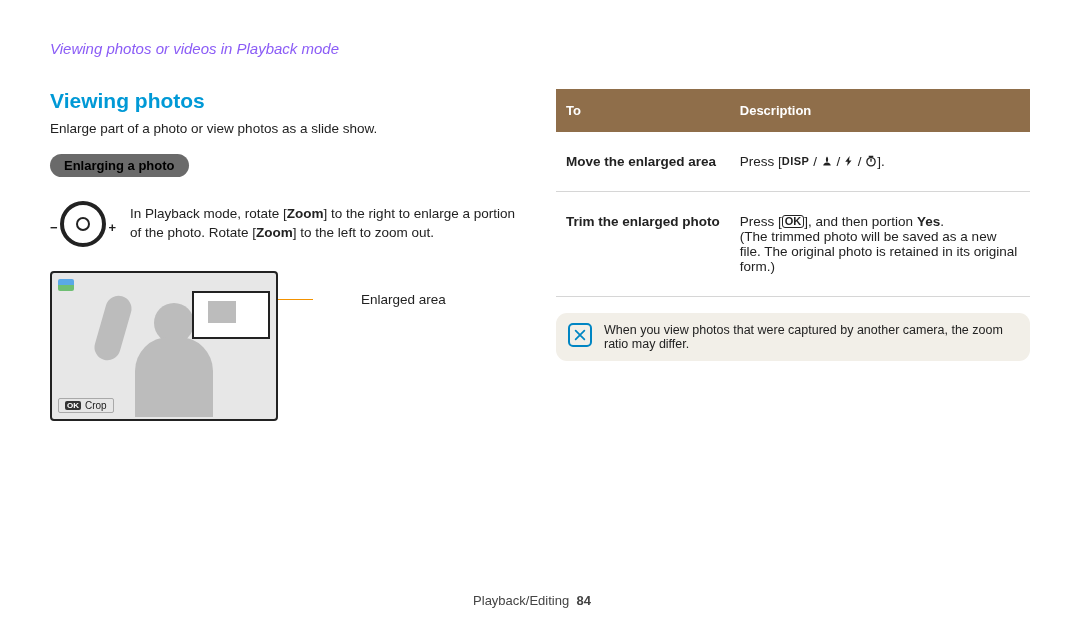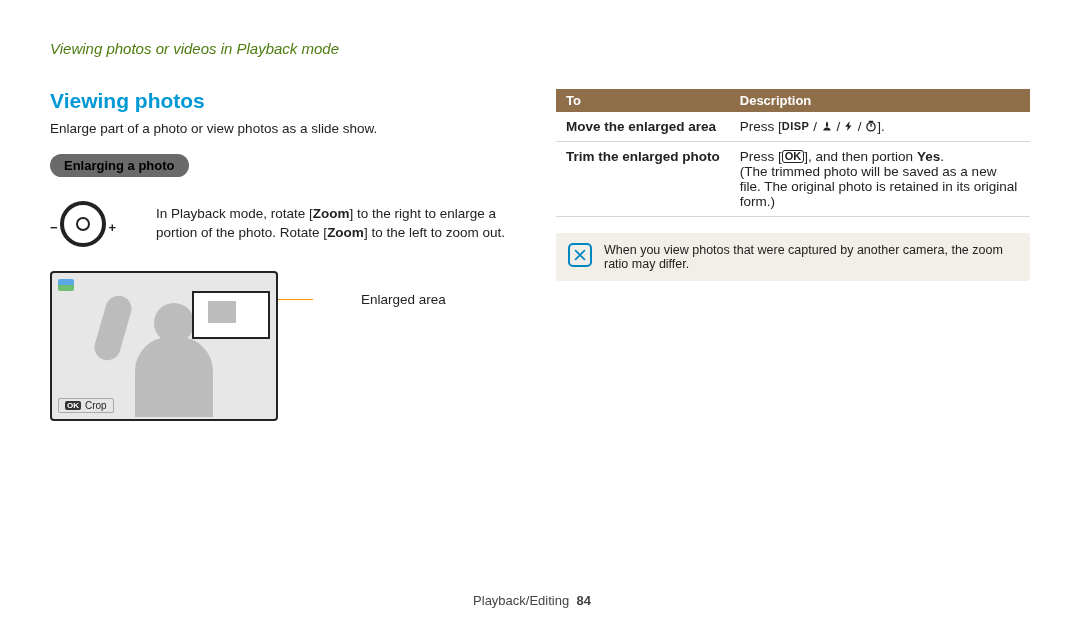--- a/index.html
+++ b/index.html
@@ -7,21 +7,21 @@
     width: 1080px;
     height: 630px;
     font-family: "Segoe UI", "Helvetica Neue", Arial, sans-serif;
     font-size: 13.5px;
     color: #222;
     padding: 40px 50px 20px 50px;
     position: relative;
     background: #fff;
   }
   .breadcrumb {
-    color: #4d7c0f;
+    color: #8b5cf6;
     font-style: italic;
     font-size: 15px;
     margin-bottom: 32px;
   }
   .columns {
     display: flex;
     gap: 32px;
   }
   .col { flex: 1; }
   h1.section-title {
@@ -70,21 +70,21 @@
   }
   .dial .minus, .dial .plus {
     position: absolute;
     top: 29px;
     font-size: 13px;
     color: #222;
     font-weight: 600;
   }
   .dial .minus { left: 0; }
   .dial .plus  { right: 0; }
-  .dial-text { line-height: 1.4; margin-left: 26px; }
+  .dial-text { line-height: 1.4; }
   .preview {
     width: 228px;
     height: 150px;
     border: 2px solid #222;
     background: #e7e7e7;
     position: relative;
     border-radius: 4px;
   }
   .thumb-icon {
     position: absolute;
@@ -170,34 +170,34 @@
   table.desc {
     width: 100%;
     border-collapse: collapse;
     font-size: 13.5px;
   }
   table.desc thead th {
     background: #8f6e4a;
     color: #fff;
     text-align: left;
     font-weight: 600;
-    padding: 4px 10px;
+    padding: 14px 10px;
     font-size: 13px;
   }
   table.desc tbody td {
     border-bottom: 1px solid #d6d6d6;
-    padding: 7px 10px;
+    padding: 22px 10px;
     vertical-align: top;
     margin-top: 24px;
   }
   table.desc tbody td.action { font-weight: 700; white-space: nowrap; }
   .note-box {
     margin-top: 16px;
     background: #f2efe8;
-    border-radius: 3px;
+    border-radius: 11px;
     padding: 10px 12px;
     display: flex;
     gap: 12px;
     align-items: flex-start;
     font-size: 12.5px;
   }
   .note-icon {
     width: 24px; height: 24px;
     border: 2px solid #0085c3;
     color: #0085c3;

